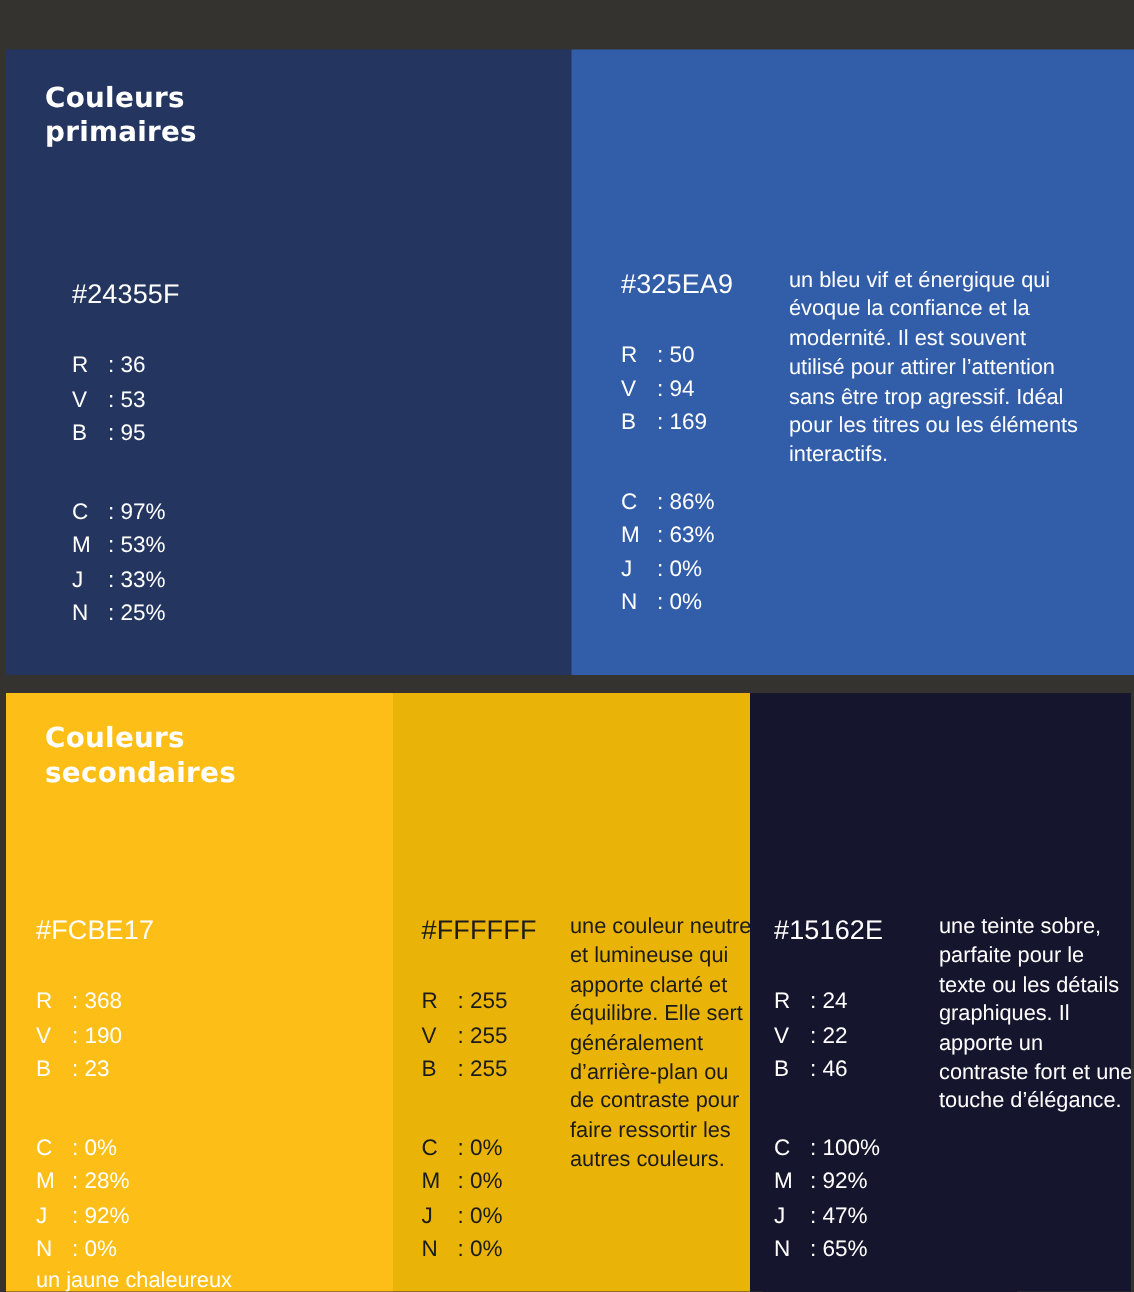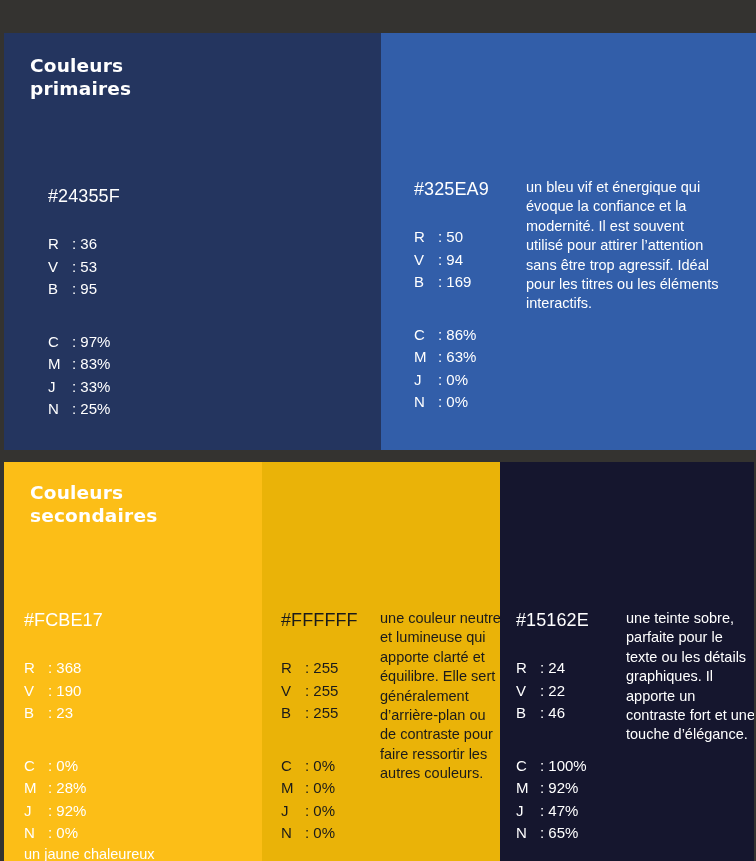--- a/index.html
+++ b/index.html
@@ -171,21 +171,21 @@
           <span class="spec-key">B</span>
           <span class="spec-val">: 95</span>
         </div>
         <div class="spec-gap-small"></div>
         <div class="spec-row">
           <span class="spec-key">C</span>
           <span class="spec-val">: 97%</span>
         </div>
         <div class="spec-row">
           <span class="spec-key">M</span>
-          <span class="spec-val">: 83%</span>
+          <span class="spec-val">: 53%</span>
         </div>
         <div class="spec-row">
           <span class="spec-key">J</span>
           <span class="spec-val">: 33%</span>
         </div>
         <div class="spec-row">
           <span class="spec-key">N</span>
           <span class="spec-val">: 25%</span>
         </div>
       </div>

